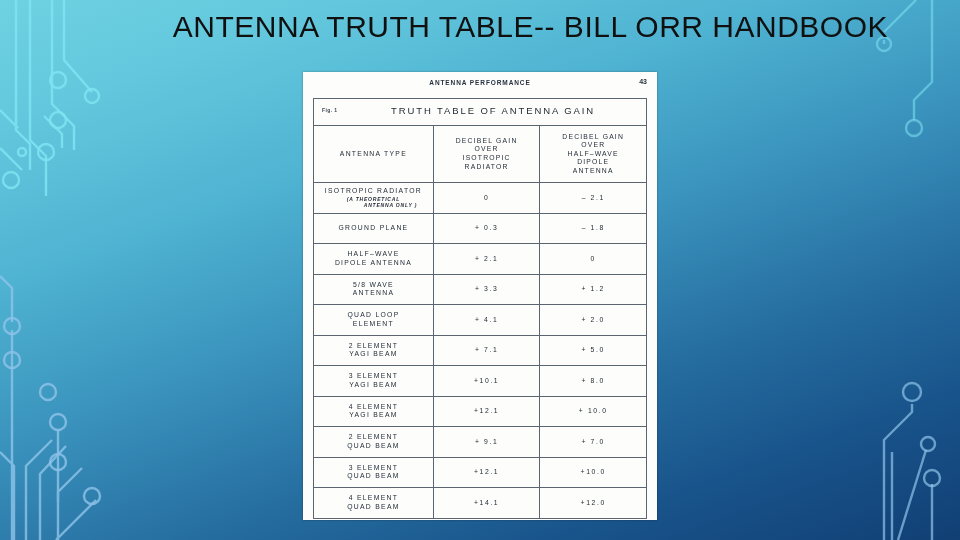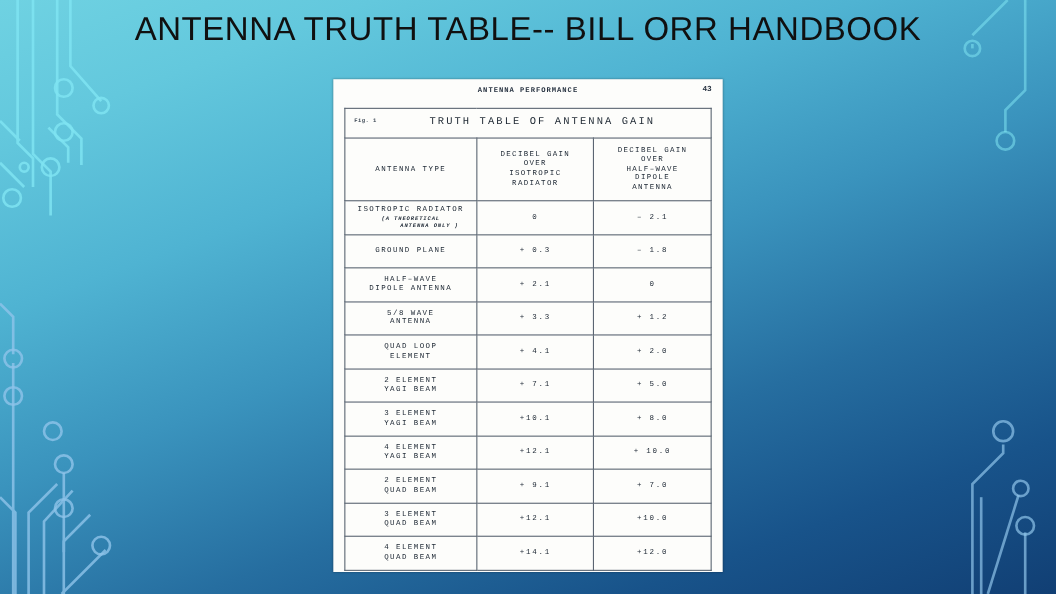--- a/index.html
+++ b/index.html
@@ -36,40 +36,40 @@
   }
   .circuit.left  { left: 0; }
   .circuit.right { right: 0; }
 
   
   #title {
     position: absolute;
     left: 72px;
     top: 6px;
     width: 816px;
-    text-align: center;
+    text-align: right;
     font-size: 30px;
     line-height: 42px;
     letter-spacing: 0.5px;
     color: #101010;
     font-weight: 400;
     white-space: pre-line;
   }
 
   
   #page-image {
     position: absolute;
     left: 303px;
     top: 72px;
     width: 354px;
     height: 448px;
     background: #fdfdfb;
     box-shadow: 0 0 2px rgba(0,0,0,0.35);
     overflow: hidden;
-    font-family: Liberation Mono, monospace;
+    font-family: Liberation Sans, sans-serif;
     color: #1b2733;
   }
 
   #page-head {
     position: relative;
     height: 18px;
     margin: 7px 10px 0 10px;
   }
   #page-head .hdr-title {
     position: absolute;

